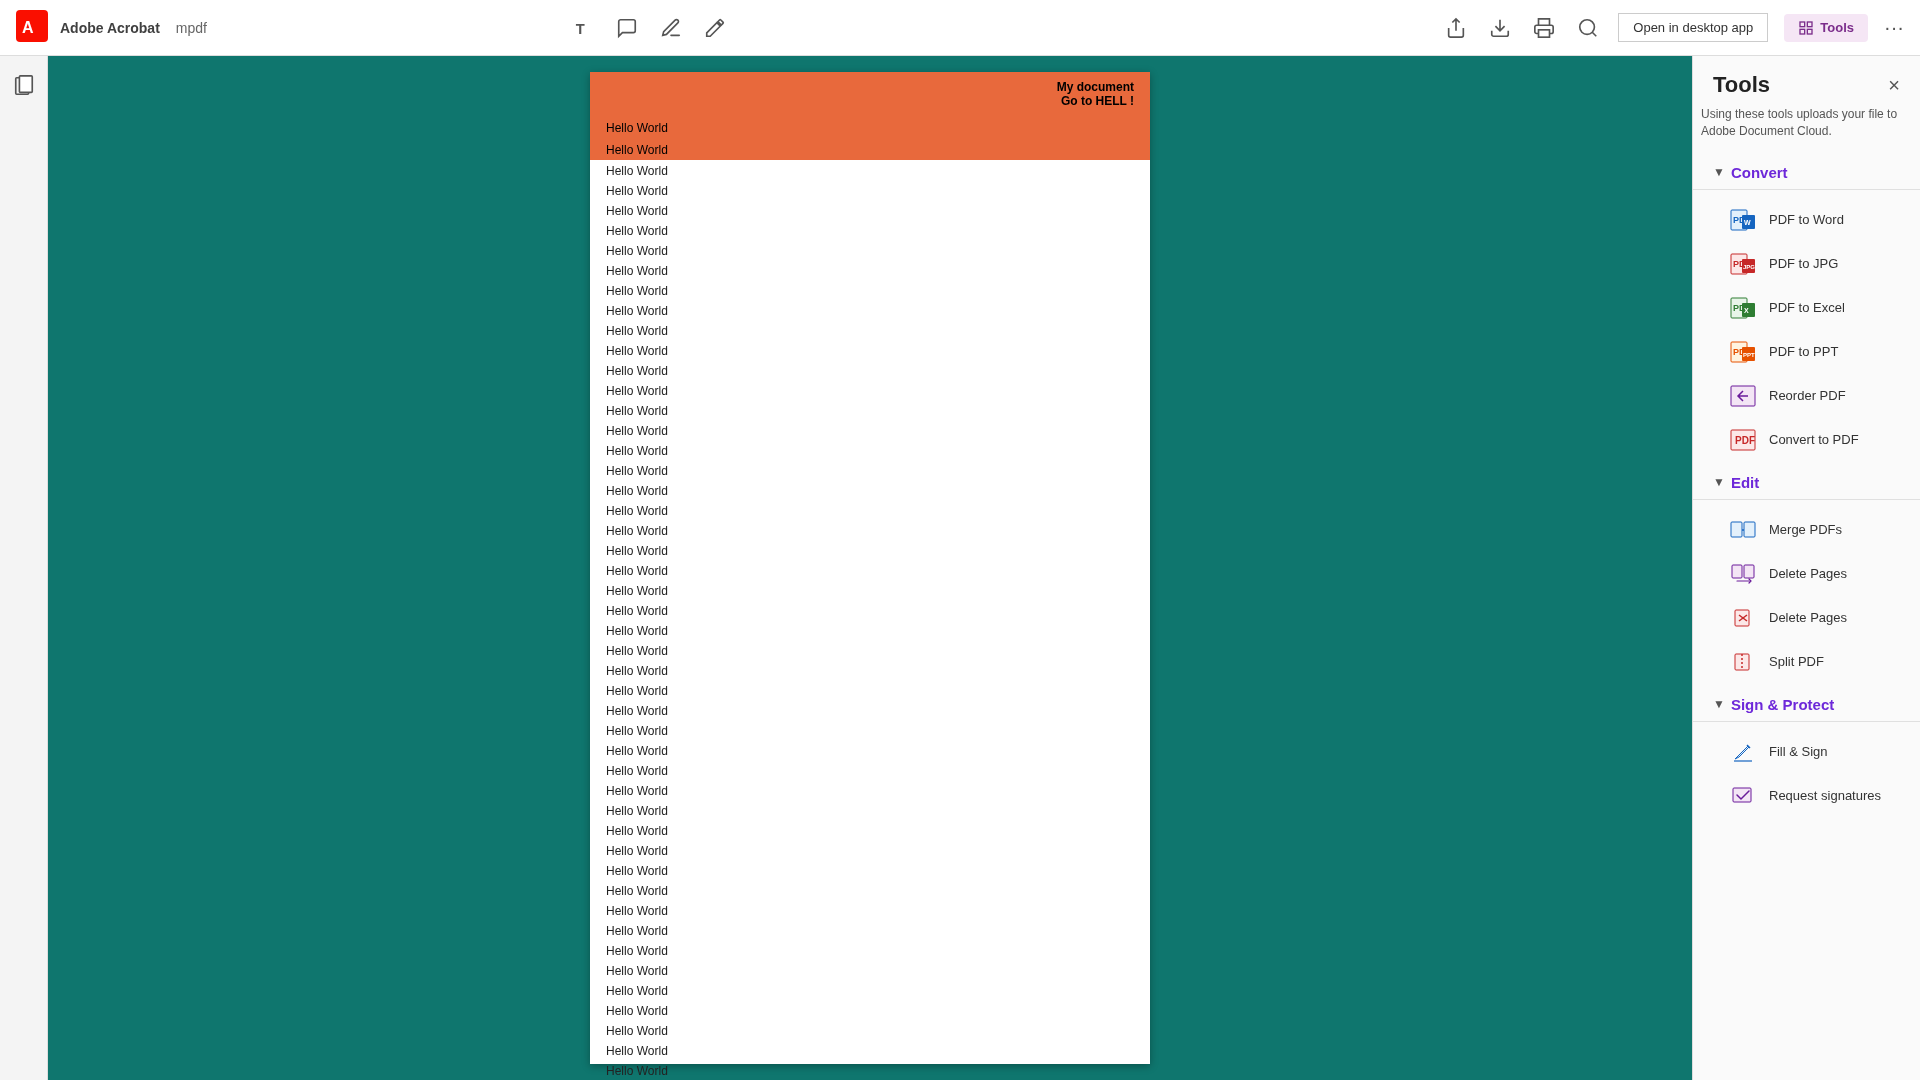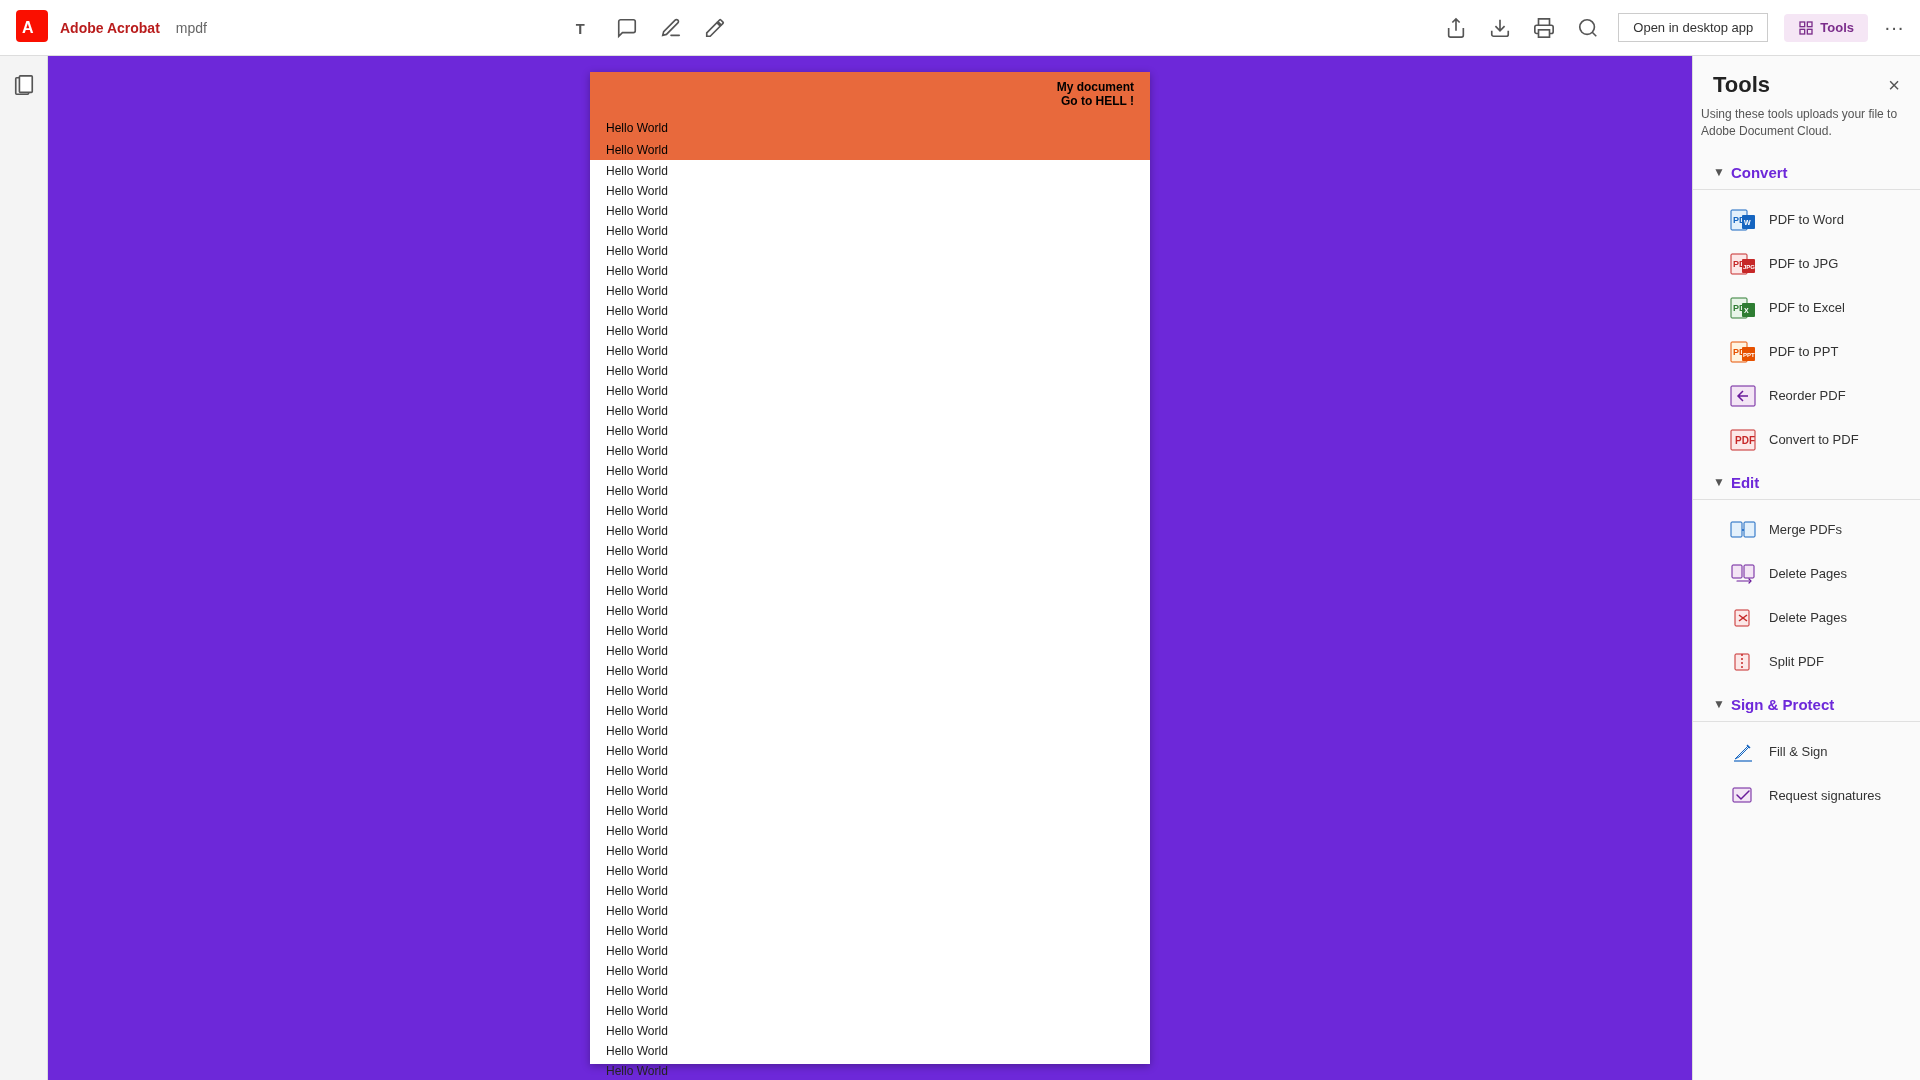--- a/index.html
+++ b/index.html
@@ -12,21 +12,21 @@
       border-bottom: 1px solid #ddd;
       display: flex;
       align-items: center;
       padding: 0 16px;
       gap: 12px;
       flex-shrink: 0;
     }
     .header-app-name {
       font-size: 14px;
       font-weight: 600;
-      color: #b91c1c;
+      color: #404040;
     }
     .header-filename {
       font-size: 14px;
       color: #666;
       margin-left: 4px;
     }
     .header-center-tools {
       display: flex;
       align-items: center;
       gap: 20px;
@@ -115,21 +115,21 @@
       justify-content: center;
       cursor: pointer;
       color: #555;
       font-size: 20px;
       border-radius: 4px;
     }
 
     
     .pdf-viewer {
       flex: 1;
-      background: #6d28d9;
+      background: #0f766e;
       display: flex;
       flex-direction: column;
       align-items: flex-start;
       overflow: hidden;
       position: relative;
     }
     .pdf-scroll-area {
       flex: 1;
       width: 100%;
       overflow-y: auto;

